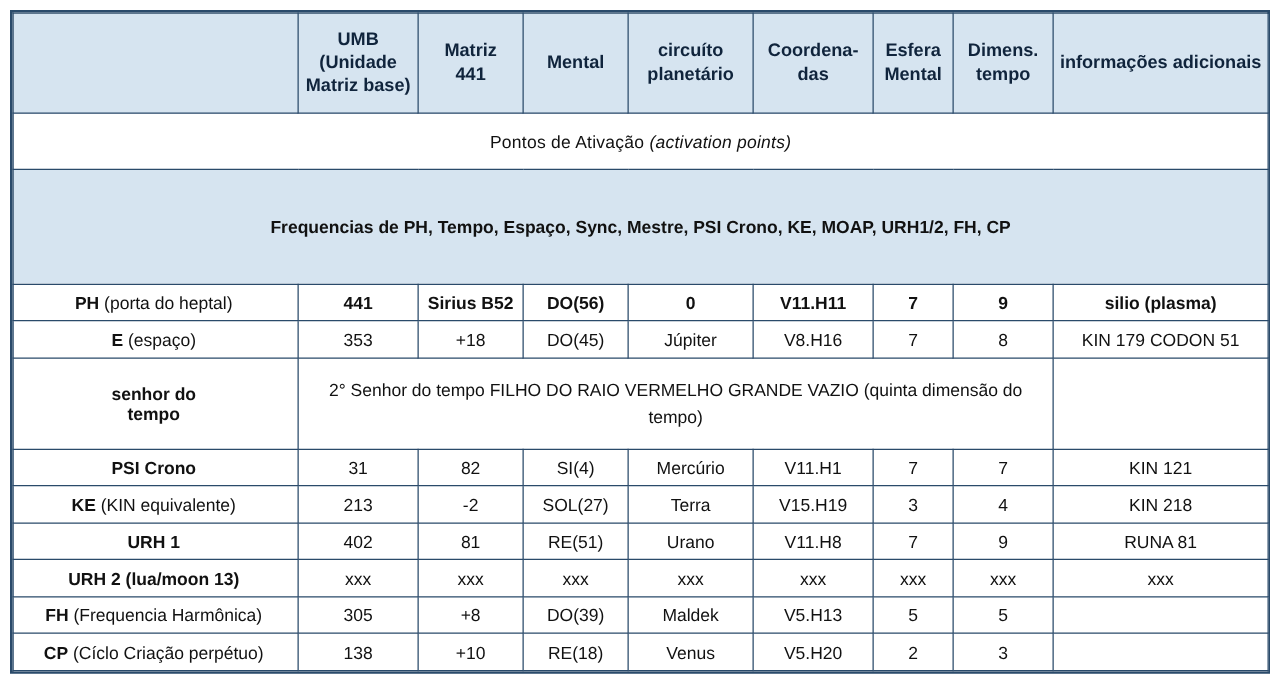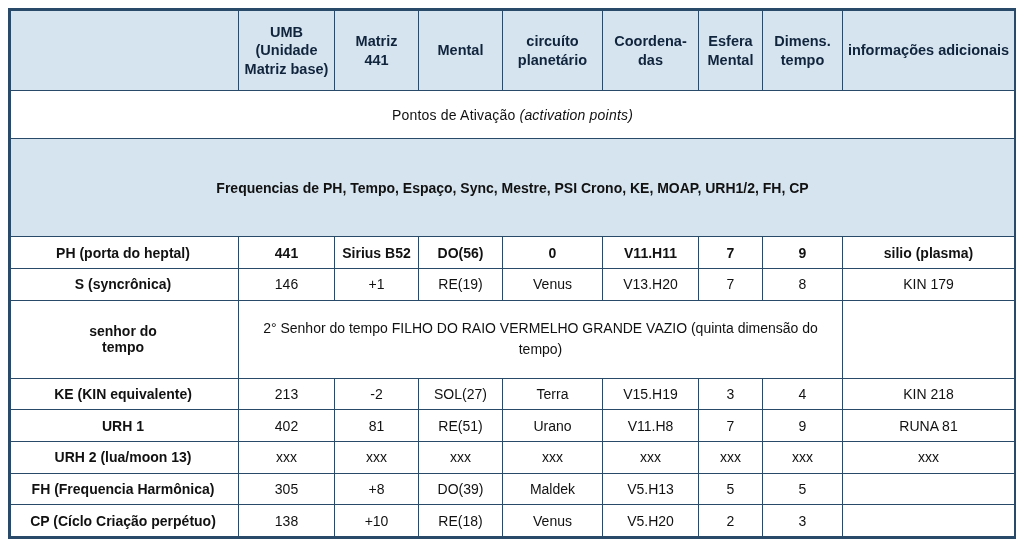--- a/index.html
+++ b/index.html
@@ -75,21 +75,21 @@
   }
   th.rowlabel {
     text-align: right;
     font-weight: bold;
     font-size: 14.5px;
     padding-right: 7px !important;
     background: #ffffff !important;
     color: #0d2136;
   }
   th.rowlabel .light {
-    font-weight: bold;
+    font-weight: normal;
     margin-top: 16px;
   }
   td.val {
     font-size: 14.5px;
   }
   tr.ph td, tr.ph th {
     font-weight: bold;
   }
   td.senhor {
     font-size: 14.5px;
@@ -169,37 +169,48 @@
           <td class="val">441</td>
           <td class="val">Sirius B52</td>
           <td class="val">DO(56)</td>
           <td class="val">0</td>
           <td class="val">V11.H11</td>
           <td class="val">7</td>
           <td class="val">9</td>
           <td class="val">silio  (plasma)</td>
         </tr>
         <tr>
-          <th class="rowlabel"><span>S</span><span class="light"> (syncrônica)</span></th>
-          <td class="val">146</td>
-          <td class="val">+1</td>
-          <td class="val">RE(19)</td>
-          <td class="val">Venus</td>
-          <td class="val">V13.H20</td>
+          <th class="rowlabel"><span>E</span><span class="light"> (espaço)</span></th>
+          <td class="val">353</td>
+          <td class="val">+18</td>
+          <td class="val">DO(45)</td>
+          <td class="val">Júpiter</td>
+          <td class="val">V8.H16</td>
           <td class="val">7</td>
           <td class="val">8</td>
-          <td class="val">KIN 179</td>
+          <td class="val">KIN 179 CODON 51</td>
         </tr>
         <tr>
           <th class="rowlabel">
             <div>senhor do</div>
             <div>tempo</div>
           </th>
           <td class="senhor" colspan="7">2° Senhor do tempo FILHO DO RAIO VERMELHO GRANDE VAZIO (quinta dimensão do tempo)</td>
           <td class="val"></td>
+        </tr>
+        <tr>
+          <th class="rowlabel"><span>PSI Crono</span><span class="light"></span></th>
+          <td class="val">31</td>
+          <td class="val">82</td>
+          <td class="val">SI(4)</td>
+          <td class="val">Mercúrio</td>
+          <td class="val">V11.H1</td>
+          <td class="val">7</td>
+          <td class="val">7</td>
+          <td class="val">KIN 121</td>
         </tr>
         <tr>
           <th class="rowlabel"><span>KE</span><span class="light"> (KIN equivalente)</span></th>
           <td class="val">213</td>
           <td class="val">-2</td>
           <td class="val">SOL(27)</td>
           <td class="val">Terra</td>
           <td class="val">V15.H19</td>
           <td class="val">3</td>
           <td class="val">4</td>

